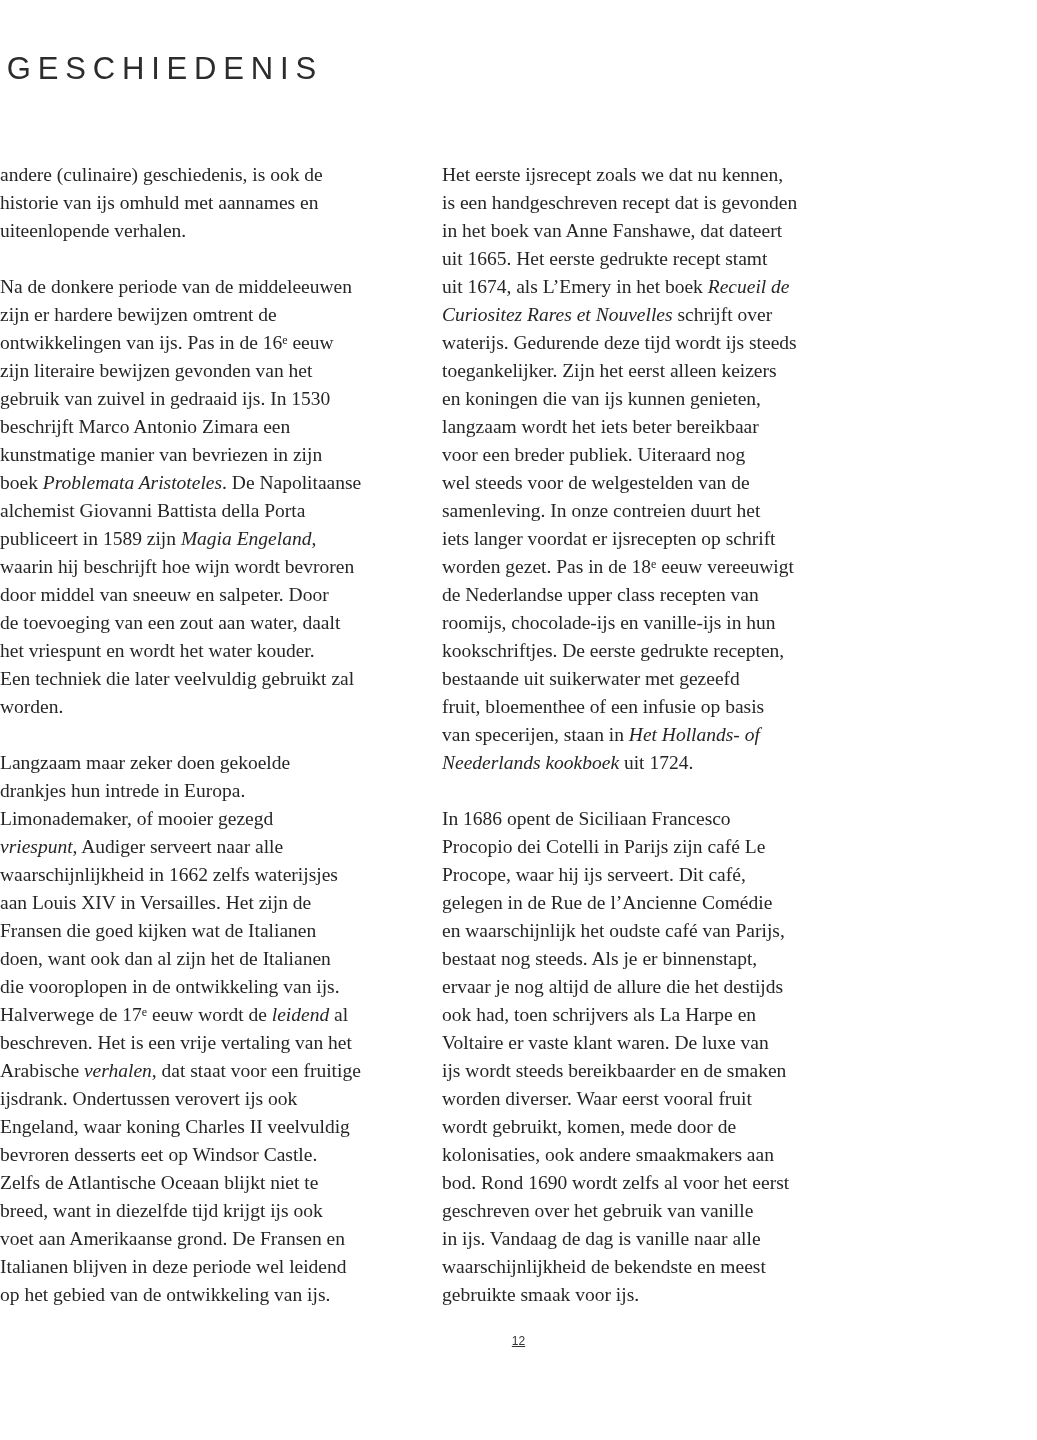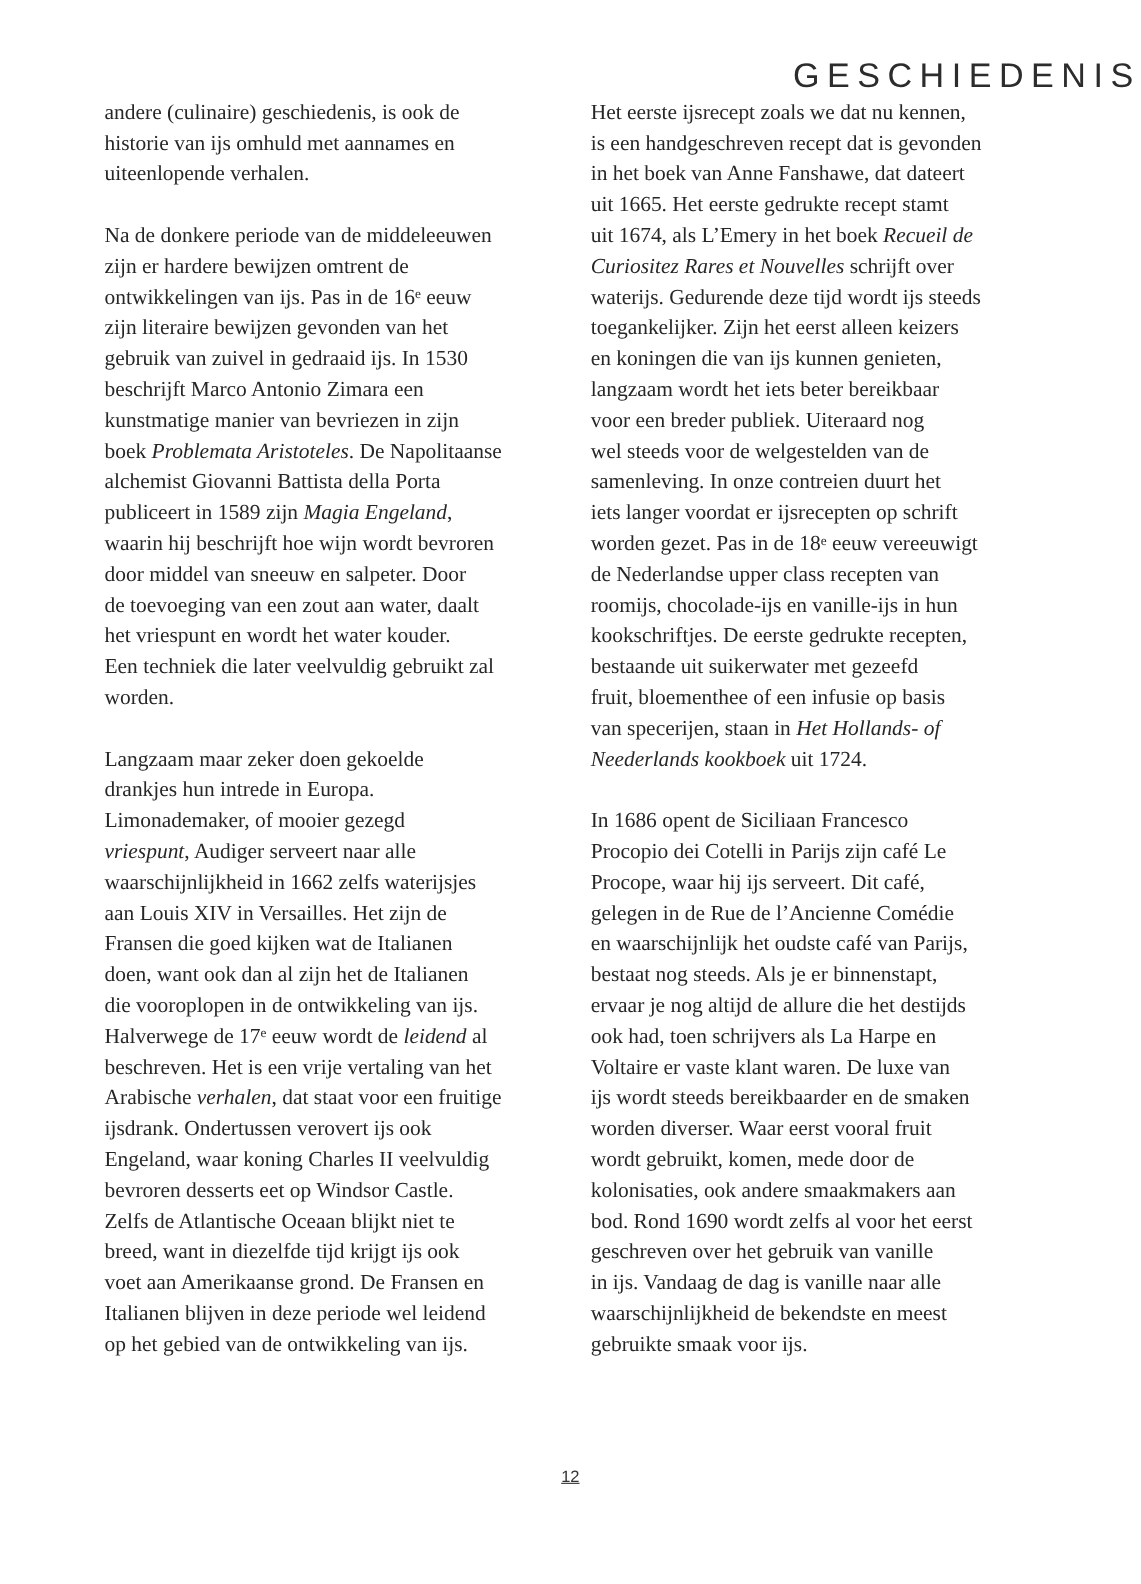--- a/index.html
+++ b/index.html
@@ -10,32 +10,32 @@
   body {
     width: 1037px;
     height: 1440px;
     position: relative;
     font-family: "Liberation Serif", serif;
     color: #262626;
     overflow: hidden;
   }
   .page-title {
     margin: 49px 0 0 0;
-    text-align: right;
+    text-align: left;
     font-family: "Liberation Sans", sans-serif;
     font-weight: 400;
     font-size: 31px;
     line-height: 40px;
     letter-spacing: 0.22em;
     color: #2c2c2c;
     text-indent: 0.22em; 
   }
   .columns {
     display: flex;
-    padding-left: 95px;
+    margin-top: 72px;
     align-items: center;
   }
   .col {
     width: 442px;
     flex: 0 0 442px;
   }
   .col p {
     margin: 0 0 28px 0;
     font-size: 19.5px;
     line-height: 28px;
@@ -51,21 +51,21 @@
     position: relative;
     top: -0.45em;
   }
   .page-footer {
     position: absolute;
     top: 1334px;
     left: 0;
     width: 100%;
     text-align: center;
     font-family: "Liberation Sans", sans-serif;
-    font-size: 15px;
+    font-size: 12px;
     color: #333333;
     text-decoration: underline;
   }
 </style>
 </head>
 <body>
 
 <main>
   <h1 class="page-title">GESCHIEDENIS</h1>
 

